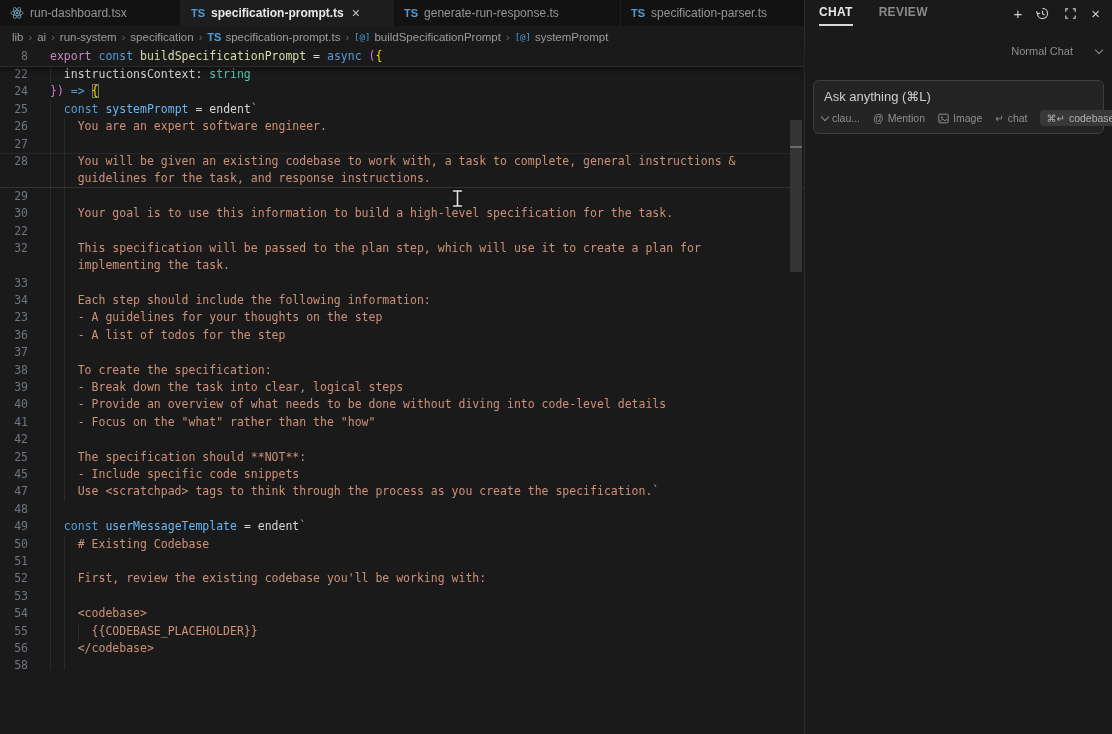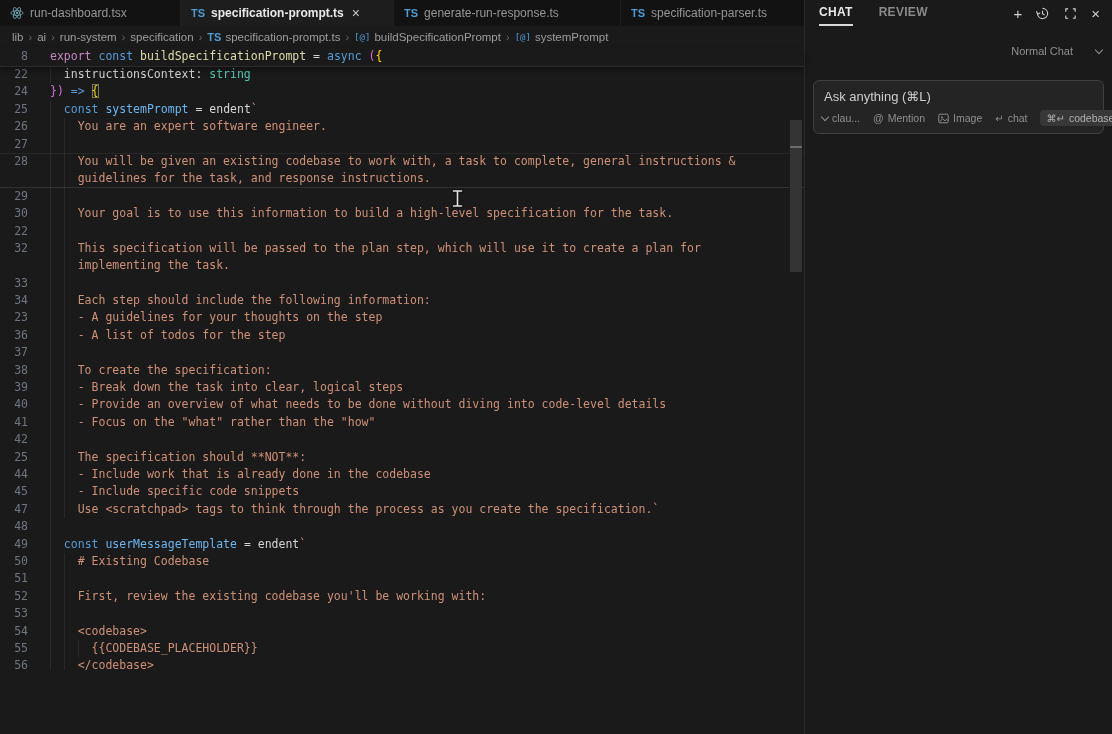--- a/index.html
+++ b/index.html
@@ -153,21 +153,20 @@
         <div class="crow"><span class="num">34</span><span class="guide" style="left: 50px;"></span><span class="guide" style="left: 64px;"></span><span class="ctxt"><span class="tk-st">    Each step should include the following information:</span></span></div>
         <div class="crow"><span class="num">23</span><span class="guide" style="left: 50px;"></span><span class="guide" style="left: 64px;"></span><span class="ctxt"><span class="tk-st">    - A guidelines for your thoughts on the step</span></span></div>
         <div class="crow"><span class="num">36</span><span class="guide" style="left: 50px;"></span><span class="guide" style="left: 64px;"></span><span class="ctxt"><span class="tk-st">    - A list of todos for the step</span></span></div>
         <div class="crow"><span class="num">37</span><span class="guide" style="left: 50px;"></span><span class="guide" style="left: 64px;"></span><span class="ctxt"></span></div>
         <div class="crow"><span class="num">38</span><span class="guide" style="left: 50px;"></span><span class="guide" style="left: 64px;"></span><span class="ctxt"><span class="tk-st">    To create the specification:</span></span></div>
         <div class="crow"><span class="num">39</span><span class="guide" style="left: 50px;"></span><span class="guide" style="left: 64px;"></span><span class="ctxt"><span class="tk-st">    - Break down the task into clear, logical steps</span></span></div>
         <div class="crow"><span class="num">40</span><span class="guide" style="left: 50px;"></span><span class="guide" style="left: 64px;"></span><span class="ctxt"><span class="tk-st">    - Provide an overview of what needs to be done without diving into code-level details</span></span></div>
         <div class="crow"><span class="num">41</span><span class="guide" style="left: 50px;"></span><span class="guide" style="left: 64px;"></span><span class="ctxt"><span class="tk-st">    - Focus on the "what" rather than the "how"</span></span></div>
         <div class="crow"><span class="num">42</span><span class="guide" style="left: 50px;"></span><span class="guide" style="left: 64px;"></span><span class="ctxt"></span></div>
         <div class="crow"><span class="num">25</span><span class="guide" style="left: 50px;"></span><span class="guide" style="left: 64px;"></span><span class="ctxt"><span class="tk-st">    The specification should **NOT**:</span></span></div>
-        <div class="crow"><span class="num">44</span><span class="guide" style="left: 50px;"></span><span class="guide" style="left: 64px;"></span><span class="ctxt"><span class="tk-st">    - Include work that is already done in the codebase</span></span></div>
         <div class="crow"><span class="num">45</span><span class="guide" style="left: 50px;"></span><span class="guide" style="left: 64px;"></span><span class="ctxt"><span class="tk-st">    - Include specific code snippets</span></span></div>
         <div class="crow"><span class="num">47</span><span class="guide" style="left: 50px;"></span><span class="guide" style="left: 64px;"></span><span class="ctxt"><span class="tk-st">    Use &lt;scratchpad&gt; tags to think through the process as you create the specification.`</span></span></div>
         <div class="crow"><span class="num">48</span><span class="guide" style="left: 50px;"></span><span class="ctxt"></span></div>
         <div class="crow"><span class="num">49</span><span class="guide" style="left: 50px;"></span><span class="ctxt"><span class="tk-fg">  </span><span class="tk-kw">const </span><span class="tk-vr">userMessageTemplate</span><span class="tk-fg"> = </span><span class="tk-fg">endent</span><span class="tk-st">`</span></span></div>
         <div class="crow"><span class="num">50</span><span class="guide" style="left: 50px;"></span><span class="guide" style="left: 64px;"></span><span class="ctxt"><span class="tk-st">    # Existing Codebase</span></span></div>
         <div class="crow"><span class="num">51</span><span class="guide" style="left: 50px;"></span><span class="guide" style="left: 64px;"></span><span class="ctxt"></span></div>
         <div class="crow"><span class="num">52</span><span class="guide" style="left: 50px;"></span><span class="guide" style="left: 64px;"></span><span class="ctxt"><span class="tk-st">    First, review the existing codebase you'll be working with:</span></span></div>
         <div class="crow"><span class="num">53</span><span class="guide" style="left: 50px;"></span><span class="guide" style="left: 64px;"></span><span class="ctxt"></span></div>
         <div class="crow"><span class="num">54</span><span class="guide" style="left: 50px;"></span><span class="guide" style="left: 64px;"></span><span class="ctxt"><span class="tk-st">    &lt;codebase&gt;</span></span></div>
         <div class="crow"><span class="num">55</span><span class="guide" style="left: 50px;"></span><span class="guide" style="left: 64px;"></span><span class="guide" style="left: 78px;"></span><span class="ctxt"><span class="tk-st">      {{CODEBASE_PLACEHOLDER}}</span></span></div>

